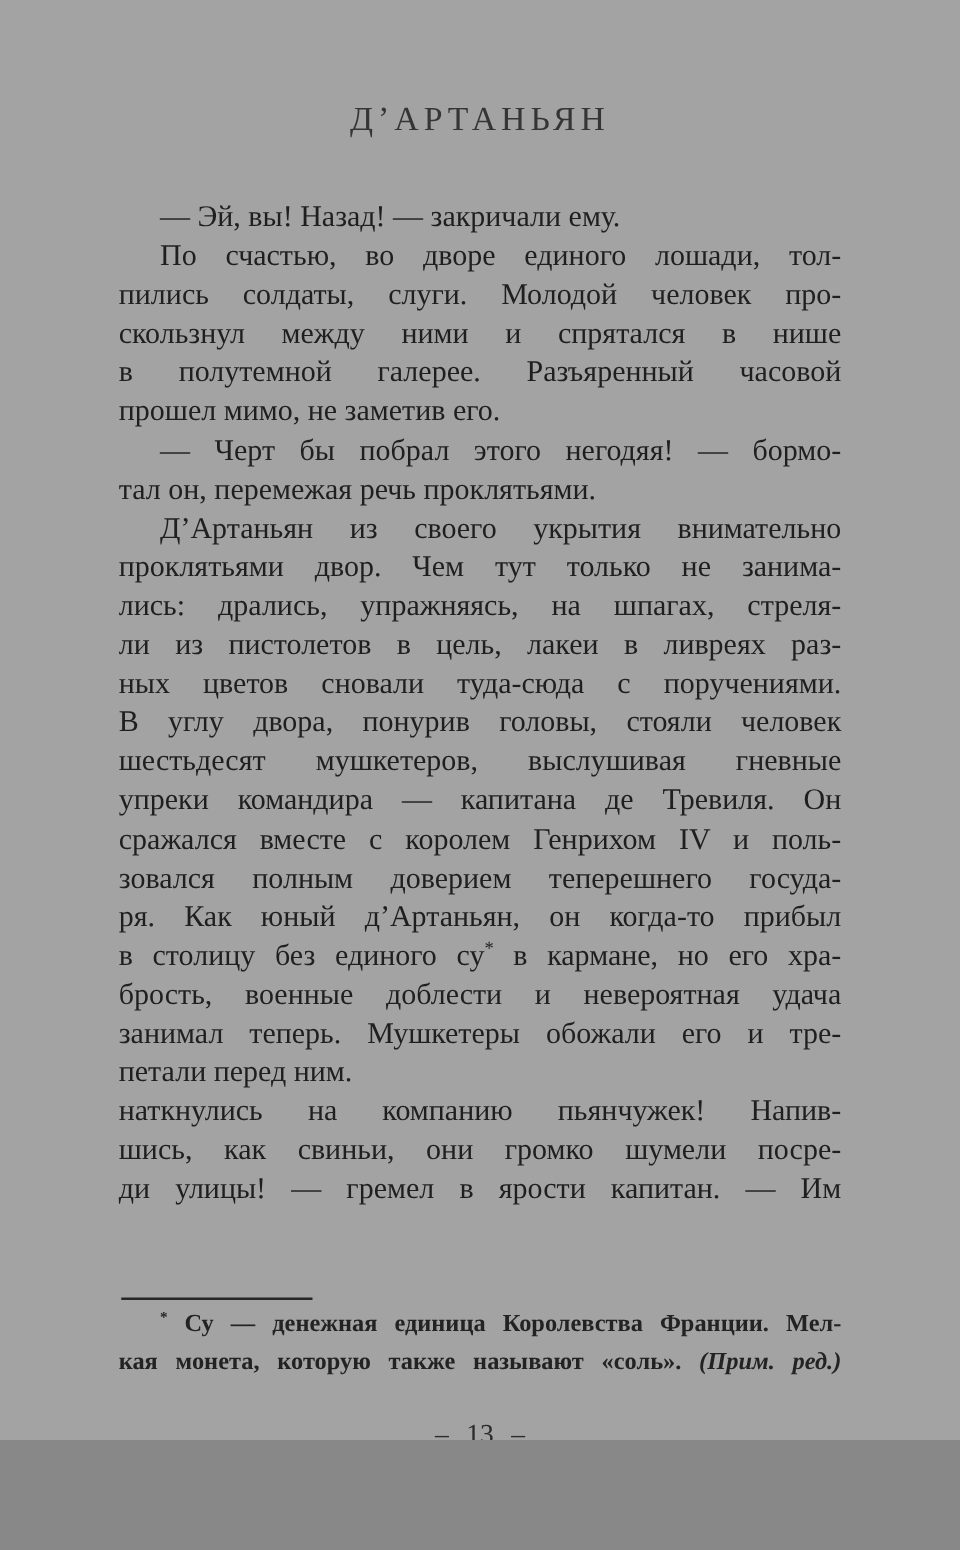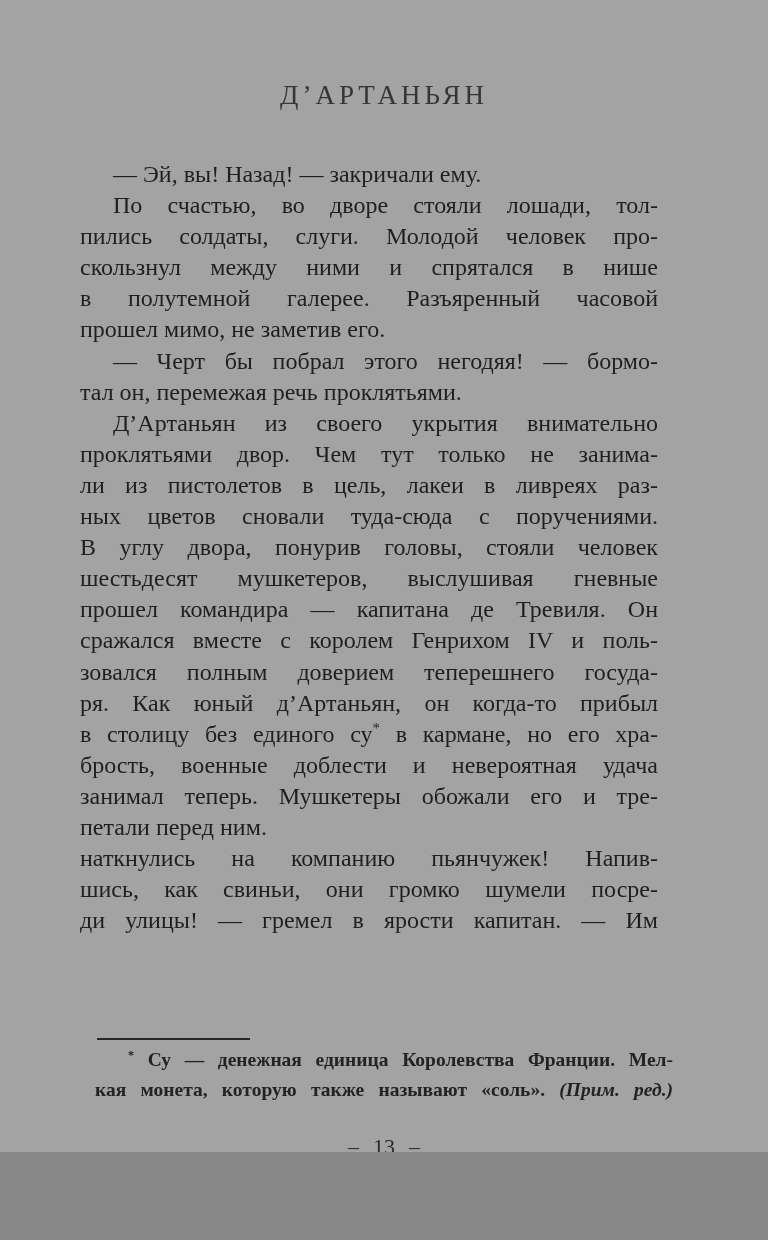--- a/index.html
+++ b/index.html
@@ -21,21 +21,21 @@
     margin: 0;
     text-align: center;
     font-size: 27px;
     font-weight: 400;
     letter-spacing: 4px;
     color: #353535;
   }
   .body-text {
     position: absolute;
     top: 159px;
-    left: 80px;
+    left: 95px;
     width: 578px;
     font-size: 24px;
     line-height: 31.1px;
   }
   .line {
     text-align: justify;
     text-align-last: justify;
   }
   .line.end { text-align-last: left; }
   .line.indent { text-indent: 33px; }
@@ -77,34 +77,35 @@
 </style>
 </head>
 <body>
 
 <div class="page">
 
   <h1 class="title">Д’АРТАНЬЯН</h1>
 
   <div class="body-text">
       <div class="line indent end"><span>— Эй, вы! Назад! — закричали ему.</span></div>
-      <div class="line indent"><span>По счастью, во дворе стояли лошади, тол-</span></div>
+      <div class="line indent"><span>По счастью, во дворе единого лошади, тол-</span></div>
       <div class="line"><span>пились солдаты, слуги. Молодой человек про-</span></div>
       <div class="line"><span>скользнул между ними и спрятался в нише</span></div>
       <div class="line"><span>в полутемной галерее. Разъяренный часовой</span></div>
       <div class="line end"><span>прошел мимо, не заметив его.</span></div>
       <div class="line indent"><span>— Черт бы побрал этого негодяя! — бормо-</span></div>
       <div class="line end"><span>тал он, перемежая речь проклятьями.</span></div>
       <div class="line indent"><span>Д’Артаньян из своего укрытия внимательно</span></div>
       <div class="line"><span>проклятьями двор. Чем тут только не занима-</span></div>
+      <div class="line"><span>лись: дрались, упражняясь, на шпагах, стреля-</span></div>
       <div class="line"><span>ли из пистолетов в цель, лакеи в ливреях раз-</span></div>
       <div class="line"><span>ных цветов сновали туда-сюда с поручениями.</span></div>
       <div class="line"><span>В углу двора, понурив головы, стояли человек</span></div>
       <div class="line"><span>шестьдесят мушкетеров, выслушивая гневные</span></div>
-      <div class="line"><span>прошел командира — капитана де Тревиля. Он</span></div>
+      <div class="line"><span>упреки командира — капитана де Тревиля. Он</span></div>
       <div class="line"><span>сражался вместе с королем Генрихом IV и поль-</span></div>
       <div class="line"><span>зовался полным доверием теперешнего госуда-</span></div>
       <div class="line"><span>ря. Как юный д’Артаньян, он когда-то прибыл</span></div>
       <div class="line"><span>в столицу без единого су</span><span class="sup">*</span><span> в кармане, но его хра-</span></div>
       <div class="line"><span>брость, военные доблести и невероятная удача</span></div>
       <div class="line"><span>занимал теперь. Мушкетеры обожали его и тре-</span></div>
       <div class="line end"><span>петали перед ним.</span></div>
       <div class="line"><span>наткнулись на компанию пьянчужек! Напив-</span></div>
       <div class="line"><span>шись, как свиньи, они громко шумели посре-</span></div>
       <div class="line"><span>ди улицы! — гремел в ярости капитан. — Им</span></div>

